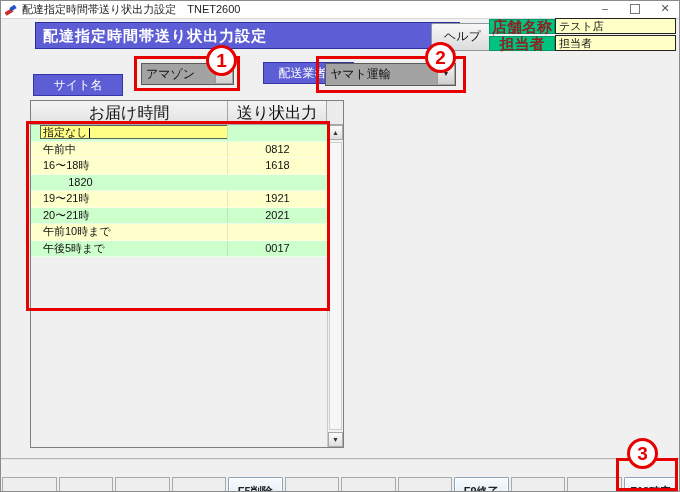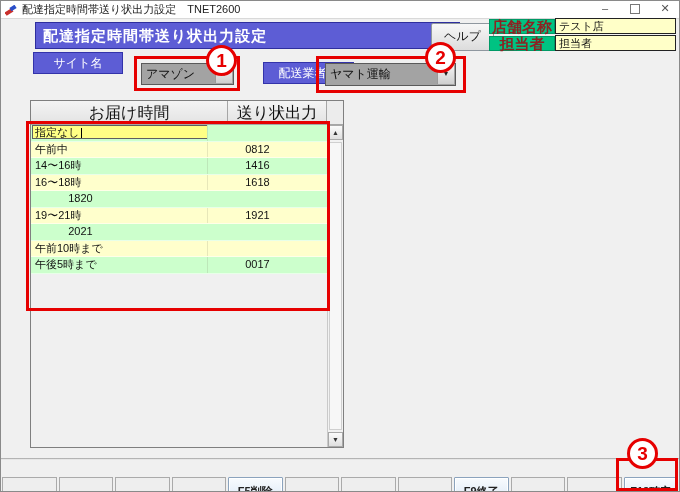--- a/index.html
+++ b/index.html
@@ -35,21 +35,21 @@
   .info-label{width:66px;height:15px;background:#00c382;border:1px solid #009a66;box-sizing:border-box;
     color:#8b2323;font-size:15px;font-weight:bold;text-align:center;line-height:13px;}
   .info-value{width:121px;height:16px;background:#ffffc8;border:1px solid #222;box-sizing:border-box;
     color:#111;font-size:11px;line-height:14px;padding-left:3px;}
   .il1{left:489px;top:19px;} .iv1{left:555px;top:18px;}
   .il2{left:489px;top:36px;} .iv2{left:555px;top:35px;}
 
   
   .field-label{background:#5d5dd5;border:1px solid #3333aa;box-sizing:border-box;color:#fff;
     font-size:12px;text-align:center;line-height:20px;white-space:nowrap;}
-  .site-label{left:33px;top:52px;width:90px;height:22px;}
+  .site-label{left:33px;top:74px;width:90px;height:22px;}
   .carrier-label{left:263px;top:62px;width:91px;height:22px;}
   .combo{background:#a3a3a3;border:1px solid #5a5a5a;box-sizing:border-box;}
   .combo-site{left:141px;top:63px;width:93px;height:22px;}
   .combo-carrier{left:325px;top:63px;width:131px;height:23px;}
   .combo-text{position:absolute;left:4px;top:2px;font-size:12px;color:#111;white-space:nowrap;}
   .combo-arrow{position:absolute;right:1px;top:1px;bottom:1px;width:16px;
     background:linear-gradient(#f5f5f5,#cfcfcf);border-left:1px solid #9a9a9a;
     font-size:7px;color:#222;text-align:center;line-height:18px;}
 
   
@@ -70,21 +70,21 @@
   .thead{display:flex;height:24px;}
   .th{background:linear-gradient(#f4f4f4,#e3e3e3);border-right:1px solid #a6a6a6;border-bottom:1px solid #a6a6a6;
     box-sizing:border-box;font-size:16px;color:#111;text-align:center;line-height:23px;}
   .th1{width:197px;} .th2{width:99px;}
   .th-corner{width:16px;background:#ececec;border-bottom:1px solid #a6a6a6;box-sizing:border-box;}
   .tbody-wrap{display:flex;height:322px;}
   .tbody{width:296px;background:#f0f0f0;}
   .trow{display:flex;height:16.56px;box-sizing:border-box;border-bottom:1px solid rgba(255,255,255,0.55);}
   .row-green{background:#ccffcc;} .row-yellow{background:#ffffcc;}
   .tcell{box-sizing:border-box;font-size:11px;color:#111;line-height:15px;overflow:hidden;white-space:nowrap;}
-  .tcell-time{width:177px;padding-left:4px;border-right:1px solid rgba(120,120,100,0.18);}
+  .tcell-time{width:197px;padding-left:12px;border-right:1px solid rgba(120,120,100,0.18);}
   .tcell-code{width:99px;text-align:center;}
   .edit-box{display:inline-block;width:192px;height:14px;margin-top:0px;margin-left:-3px;
     background:#ffff85;border:1px solid #5f5f5f;box-sizing:border-box;padding-left:2px;line-height:12px;}
   .caret{display:inline-block;width:1px;height:10px;background:#000;vertical-align:middle;margin-left:1px;}
 
   
   .vscroll{width:16px;display:flex;flex-direction:column;background:#f2f2f2;border-left:1px solid #c9c9c9;box-sizing:border-box;}
   .sb-arrow{height:15px;background:linear-gradient(#fbfbfb,#dfdfdf);border:1px solid #a9a9a9;box-sizing:border-box;
     font-size:7px;color:#333;text-align:center;line-height:13px;}
   .sb-track{flex:1;position:relative;background:#f2f2f2;}
@@ -144,36 +144,33 @@
   <div class="tbody-wrap">
     <div class="tbody">
         <div class="trow row-green">
           <div class="tcell tcell-time"><span class="edit-box"><span>指定なし</span><span class="caret"></span></span></div>
           <div class="tcell tcell-code"></div>
         </div>
         <div class="trow row-yellow">
           <div class="tcell tcell-time">午前中</div>
           <div class="tcell tcell-code">0812</div>
         </div>
-        <div class="trow row-green">
-          <div class="tcell tcell-time">14〜16時</div>
-          <div class="tcell tcell-code">1416</div>
-        </div>
         <div class="trow row-yellow">
           <div class="tcell tcell-time">16〜18時</div>
           <div class="tcell tcell-code">1618</div>
         </div>
         <div class="trow row-green">
           <div class="tcell tcell-code">1820</div>
         </div>
         <div class="trow row-yellow">
           <div class="tcell tcell-time">19〜21時</div>
           <div class="tcell tcell-code">1921</div>
         </div>
         <div class="trow row-green">
+          <div class="tcell tcell-time">20〜21時</div>
           <div class="tcell tcell-code">2021</div>
         </div>
         <div class="trow row-yellow">
           <div class="tcell tcell-time">午前10時まで</div>
         </div>
         <div class="trow row-green">
           <div class="tcell tcell-time">午後5時まで</div>
           <div class="tcell tcell-code">0017</div>
         </div>
       </div>

